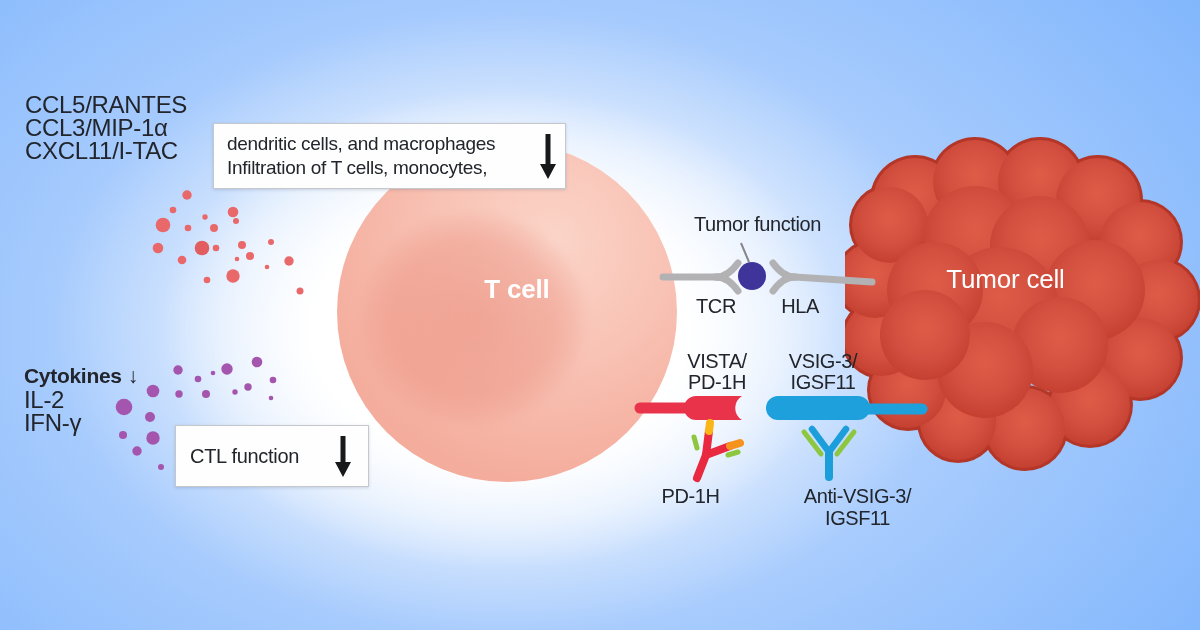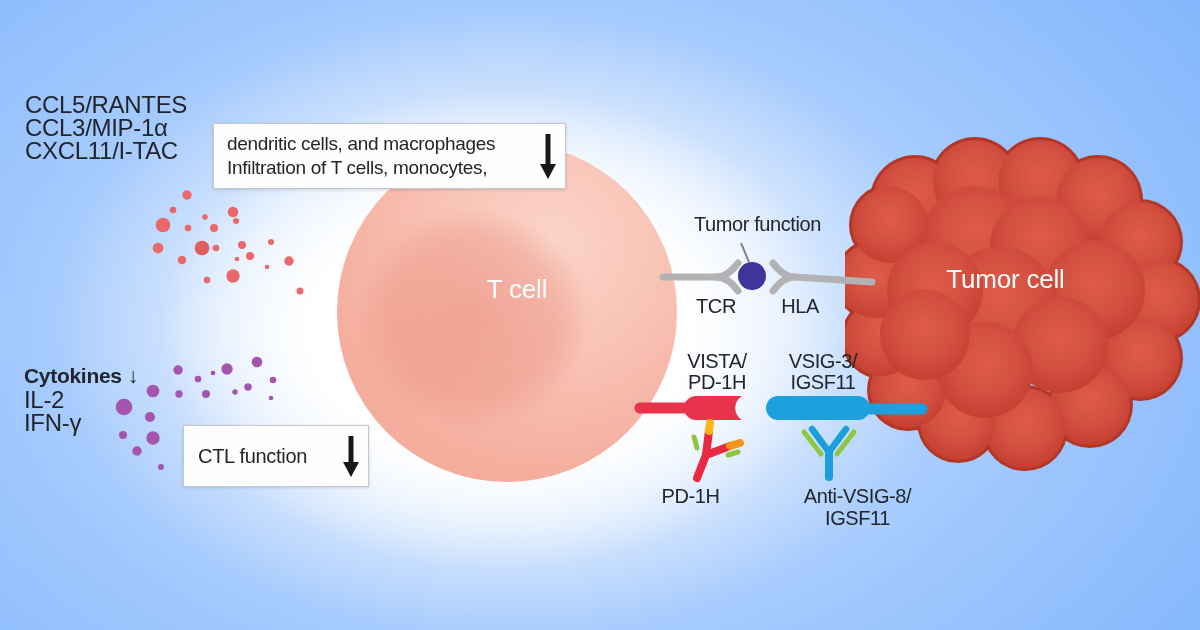--- a/index.html
+++ b/index.html
@@ -34,21 +34,21 @@
   .t-cell{
     left:337px;top:142px;width:340px;height:340px;border-radius:50%;z-index:2;
     background:radial-gradient(circle at 63% 30%, #fbd5c9 0%, #f8c2b4 38%, #f5b0a0 68%, #f1a291 100%);
   }
   .t-cell::before{
     content:'';position:absolute;left:7%;top:21%;width:66%;height:62%;border-radius:50%;
     background:radial-gradient(ellipse at 50% 50%, rgba(233,138,121,0.55) 0%, rgba(233,138,121,0.38) 52%, rgba(233,138,121,0) 76%);
     filter:blur(5px);
   }
   .cell-label{color:#ffffff;font-size:26px;text-align:center;z-index:7;letter-spacing:-0.2px;}
-  .t-cell-label{left:437px;top:274px;width:160px;}
+  .t-cell-label{left:437px;top:274px;width:160px;font-weight:bold;}
   .tumor-label{left:928px;top:264px;width:155px;}
 
   
   .dia-label{font-size:20px;text-align:center;z-index:7;white-space:nowrap;letter-spacing:-0.4px;}
   .two-line{line-height:21px;white-space:normal;}
   .anti-label{line-height:22px;}
 
   svg{display:block;}
   .layer-dots{z-index:1;}
   .layer-tumor{z-index:3;}
@@ -222,34 +222,34 @@
     <path d="M169,37 L186,14" stroke="#1b9ed9" stroke-width="6.5"></path>
     <path d="M161,39 L144,17" stroke="#8dc63f" stroke-width="5"></path>
     <path d="M177,39 L194,17" stroke="#8dc63f" stroke-width="5"></path>
   </g>
 </svg>
 
 <div class="abs dia-label anti-label" style="left:613px;top:485px;width:155px;">
   <div>PD-1H</div>
 </div>
 <div class="abs dia-label anti-label" style="left:780px;top:485px;width:155px;">
-  <div>Anti-VSIG-8/</div>
+  <div>Anti-VSIG-3/</div>
   <div>IGSF11</div>
 </div>
 
 <div class="abs note-box" style="left:213px;top:123px;width:330px;height:64px;padding:0 8px 0 13px;">
   <div class="note-text fig-text" style="flex:1;">
     <div>dendritic cells, and macrophages</div>
     <div>Infiltration of T cells, monocytes,</div>
   </div>
   <svg class="arrow-svg" width="18" height="48" viewBox="0 0 18 48">
     <line x1="9" y1="2" x2="9" y2="34" stroke="#17181a" stroke-width="5"></line>
     <polygon points="1,32 17,32 9,47" fill="#17181a"></polygon>
   </svg>
 </div>
 
-<div class="abs note-box" style="left:175px;top:425px;width:162px;height:60px;padding:0 8px 0 14px;margin-left:8px;">
+<div class="abs note-box" style="left:175px;top:425px;width:162px;height:60px;padding:0 16px 0 14px;">
   <div class="note-text fig-text" style="flex:1;font-size:20px;">CTL function</div>
   <svg class="arrow-svg" width="18" height="44" viewBox="0 0 18 44">
     <line x1="9" y1="2" x2="9" y2="30" stroke="#17181a" stroke-width="5"></line>
     <polygon points="1,28 17,28 9,43" fill="#17181a"></polygon>
   </svg>
 </div>
 
 </body></html>

